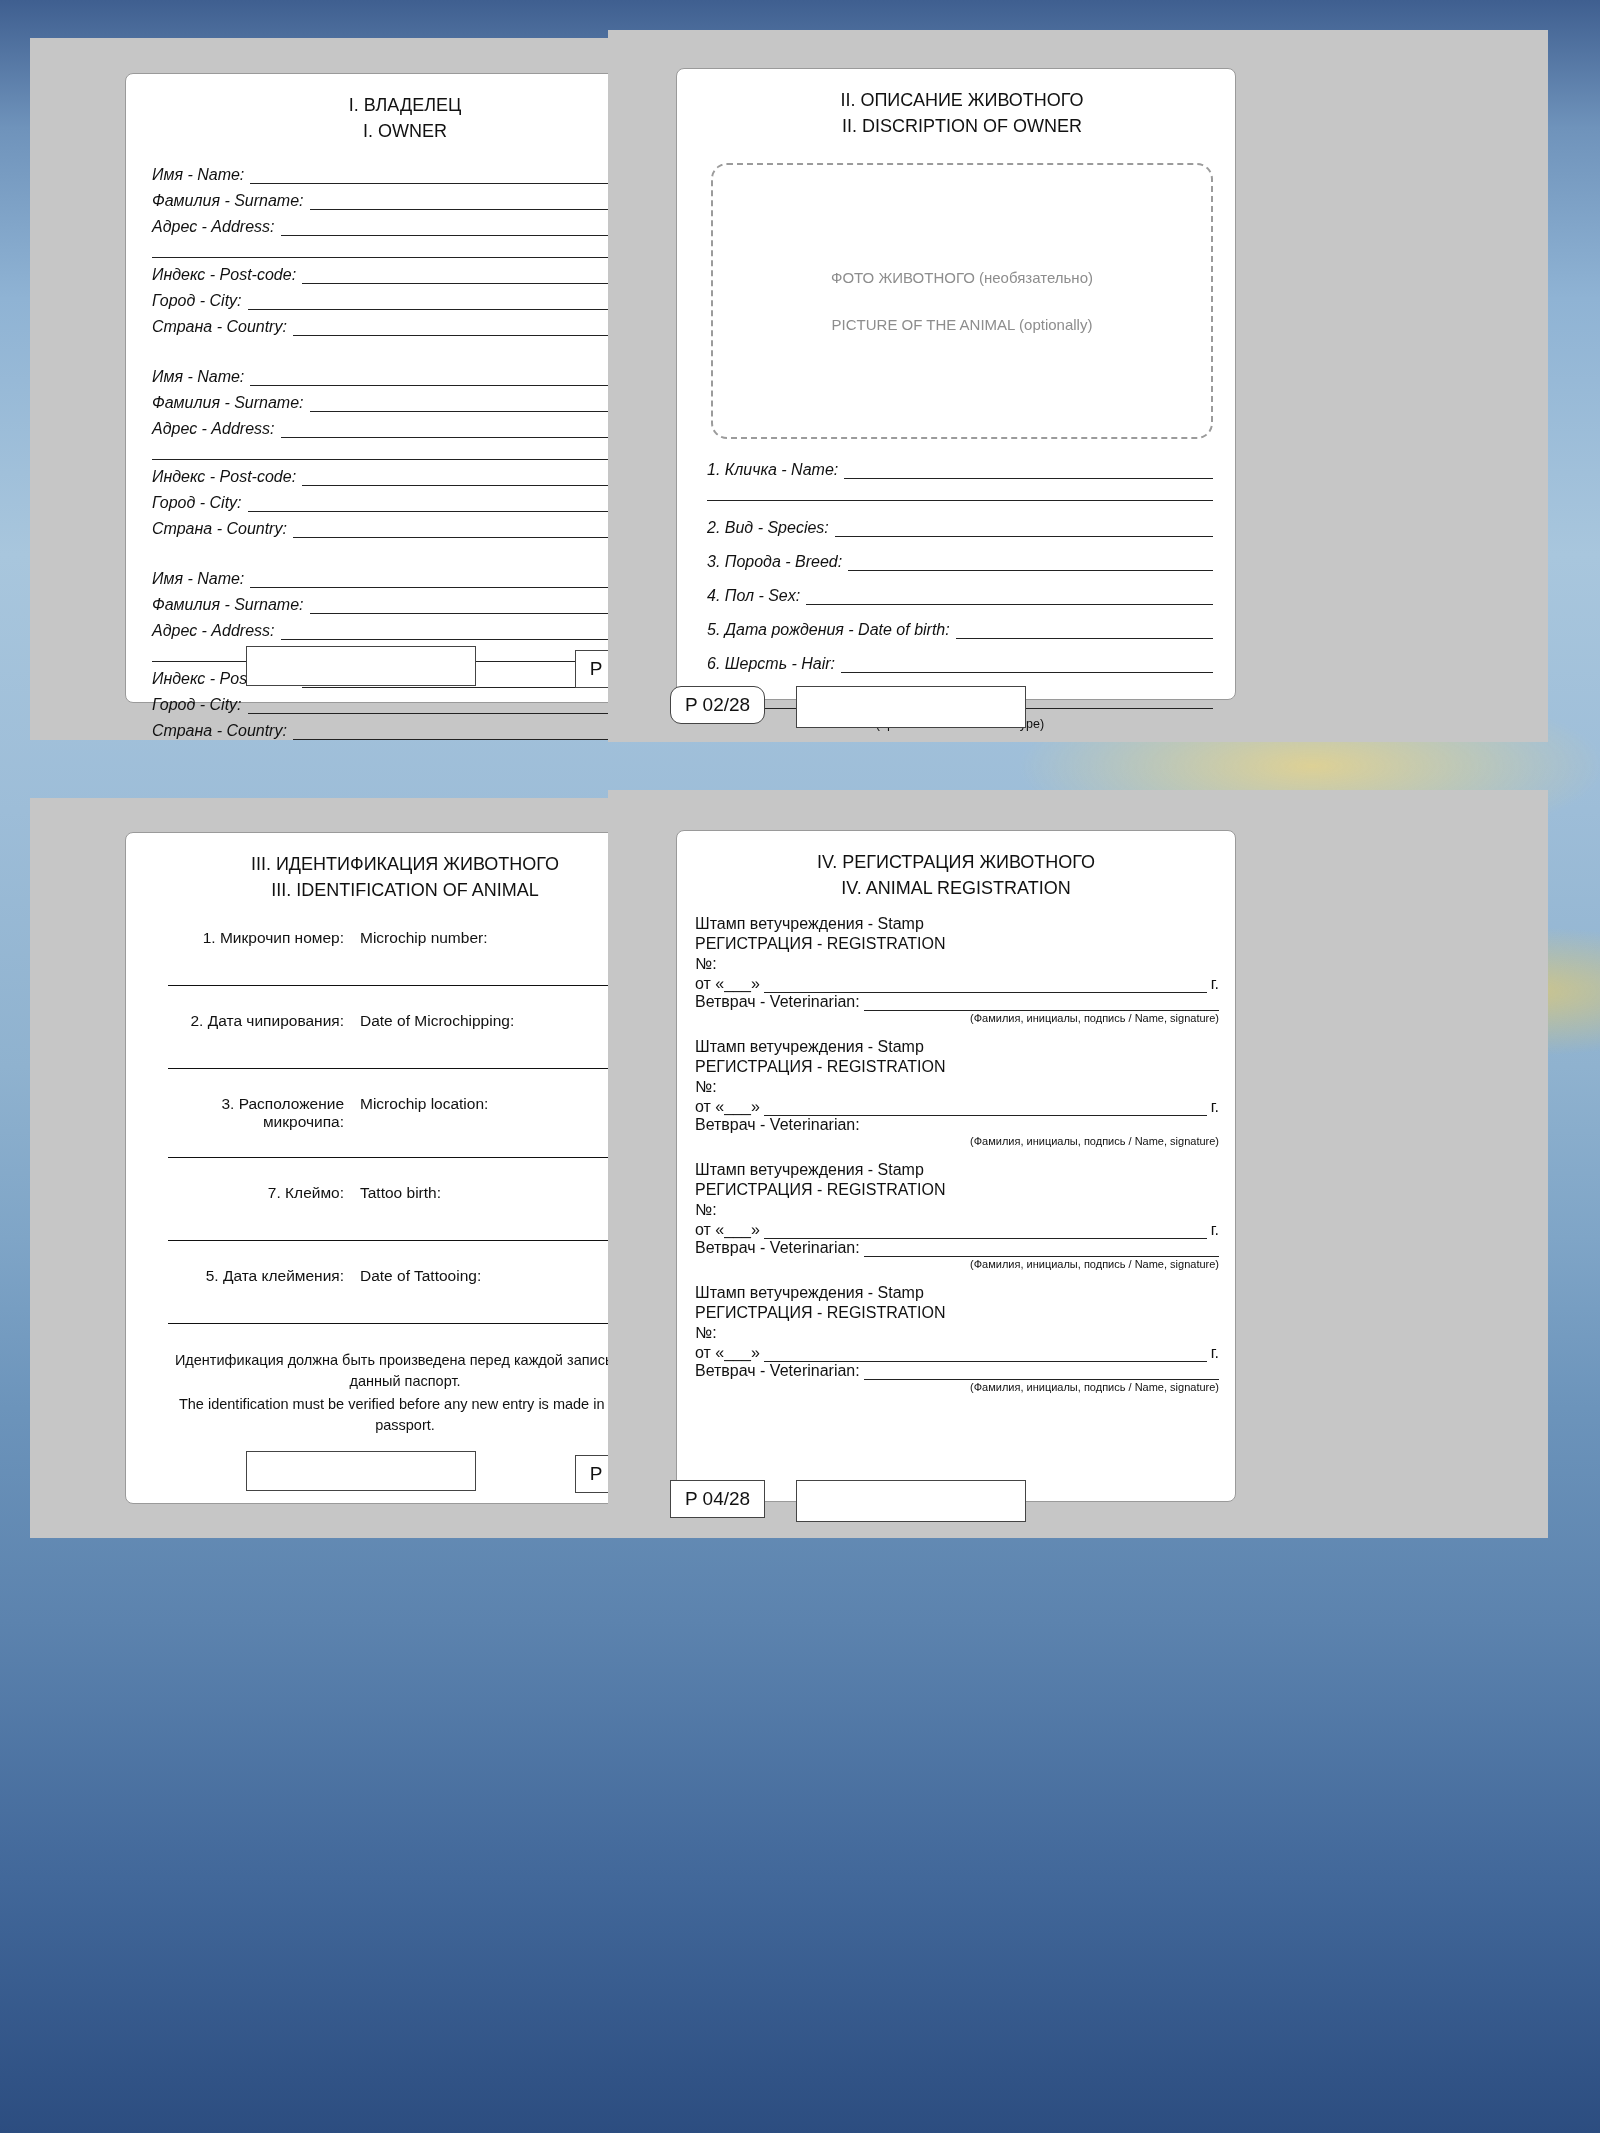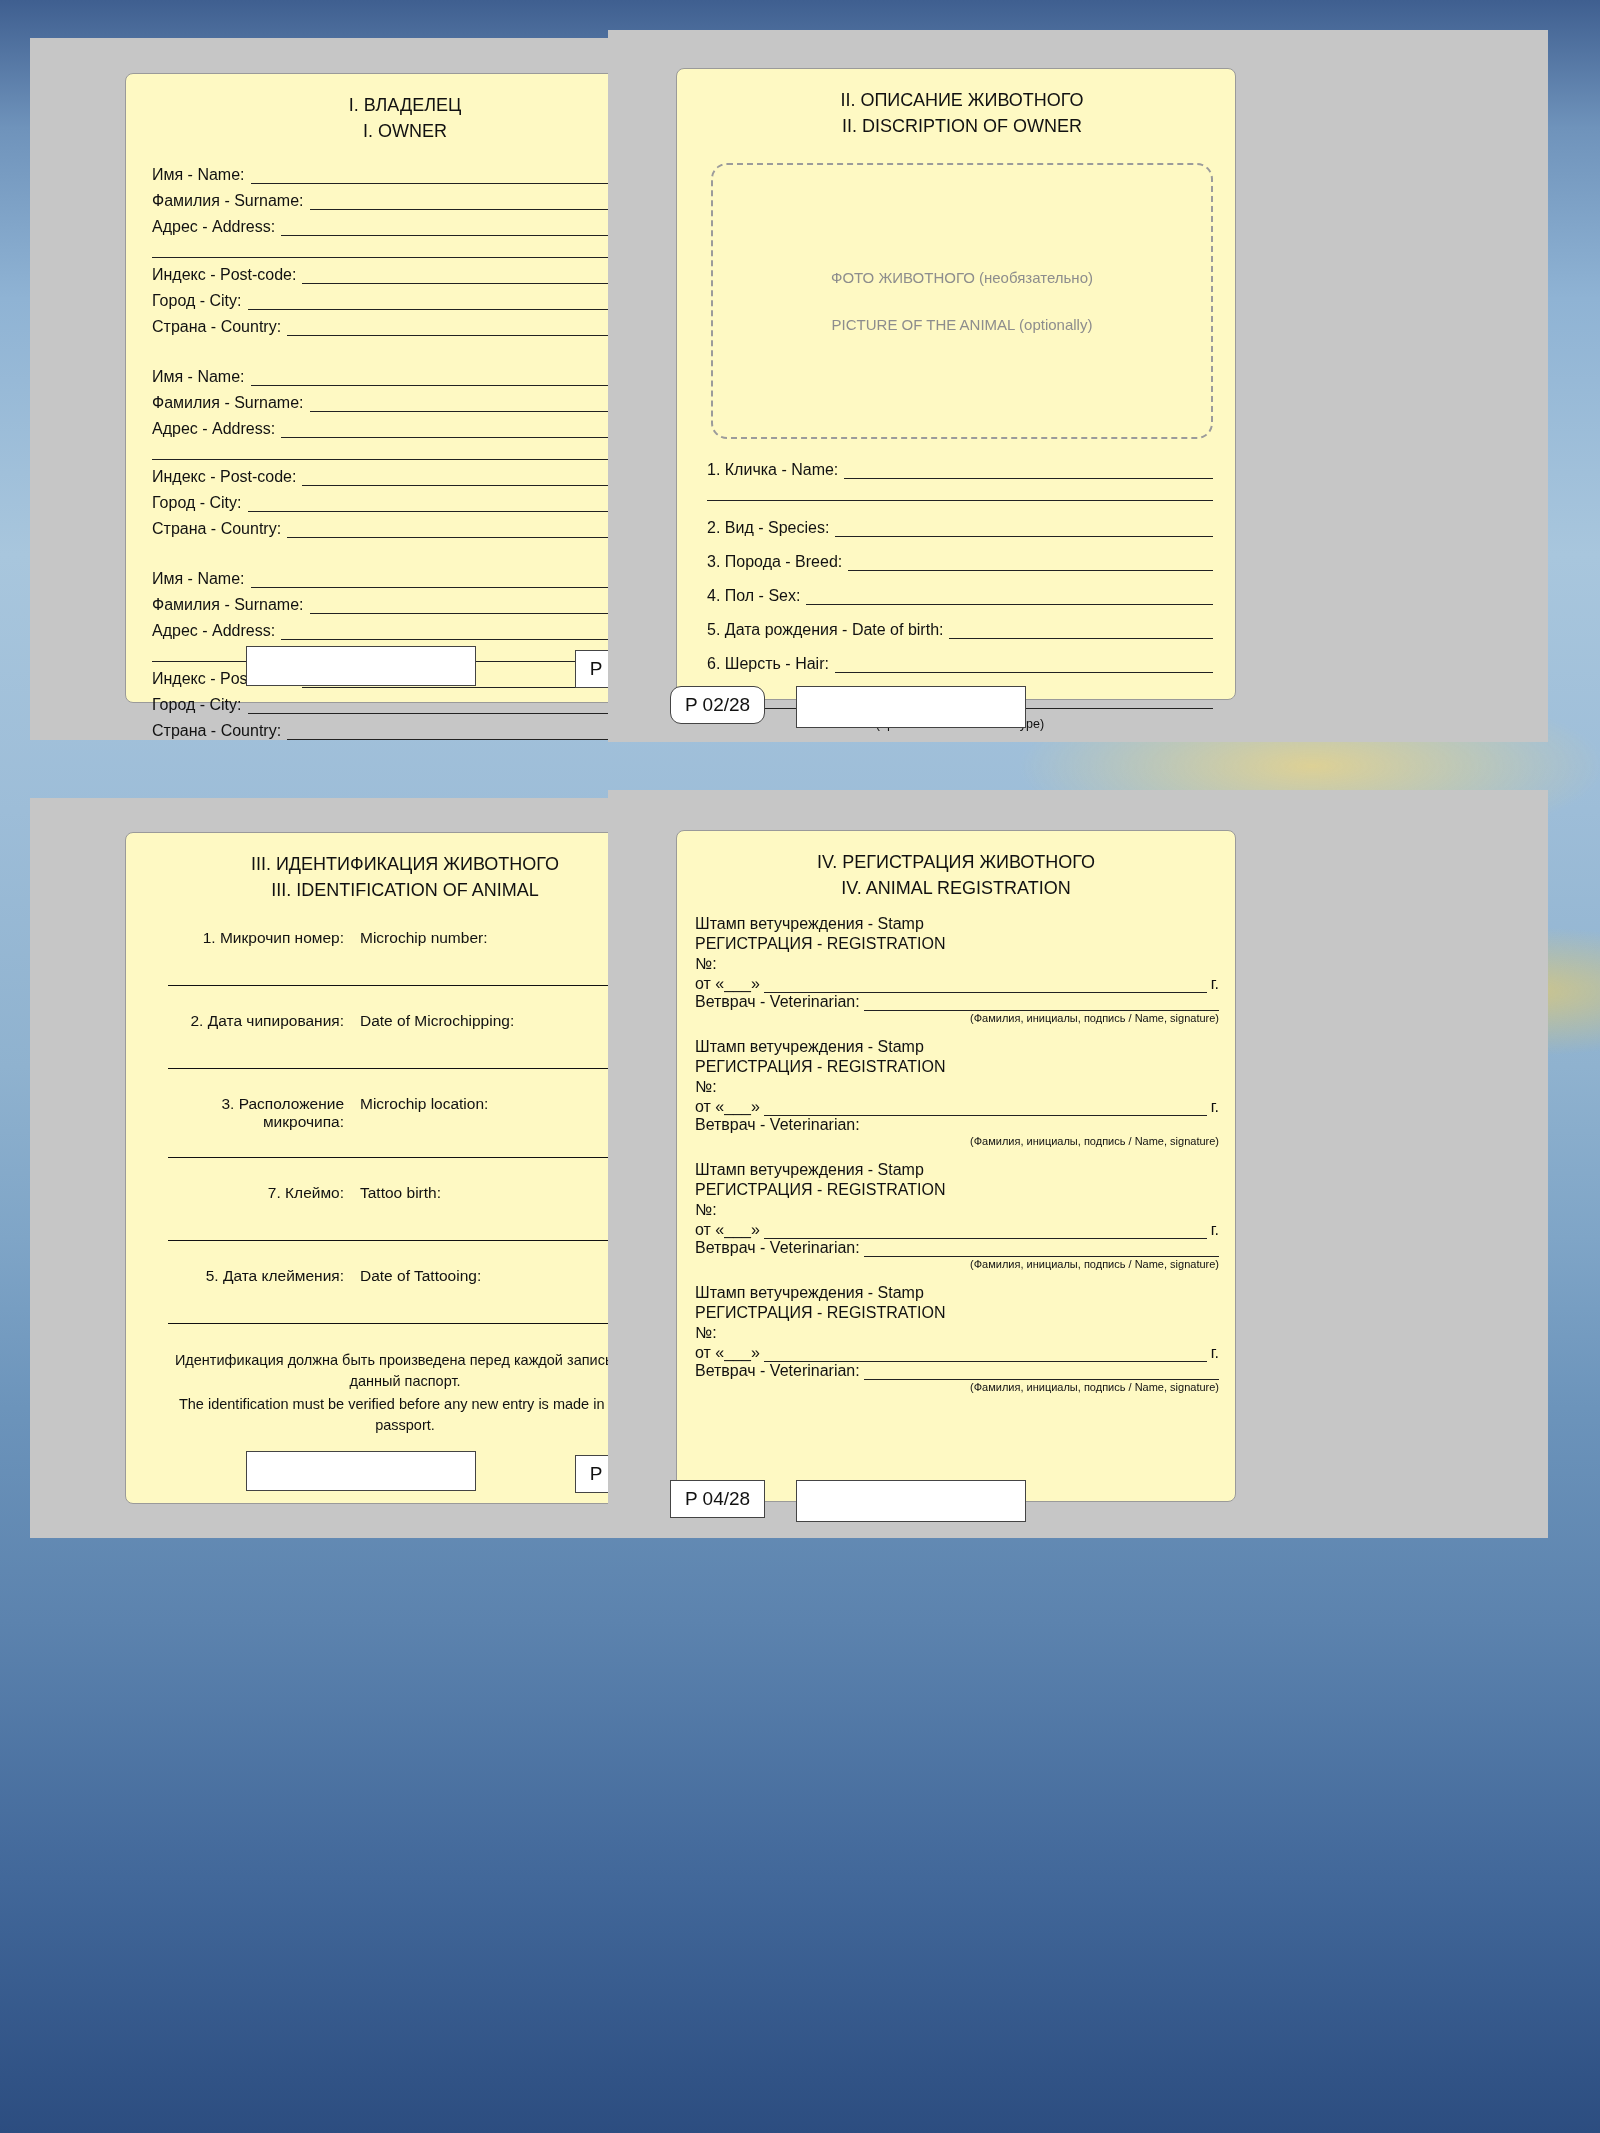--- a/index.html
+++ b/index.html
@@ -26,40 +26,40 @@
     opacity:.85;
   }
 
   .page{
     position:absolute;
     background:#c6c6c6;
     z-index:2;
   }
   .card{
     position:absolute;
-    background:#fef9c3;
+    background:#ffffff;
     border:1px solid #9a9a9a;
     border-radius:8px;
     box-sizing:border-box;
   }
   .title{
     text-align:center;
     font-size:18px;
     color:#111;
     line-height:1.45;
     margin-top:18px;
   }
   .title .l2{display:block;}
 
   .row{
     display:flex;align-items:flex-end;
     font-size:16px;color:#111;
     margin:0 0 8px 0;
   }
-  .row .lbl{white-space:nowrap;}
+  .row .lbl{white-space:nowrap;font-style:italic;}
   .row .line{
     flex:1;border-bottom:1px solid #222;height:13px;margin-left:6px;
   }
   .fullline{border-bottom:1px solid #222;height:13px;margin:0 0 8px 0;}
 
   .pagecode{
     position:absolute;
     border:1px solid #444;
     background:#fff;
     font-size:19px;

